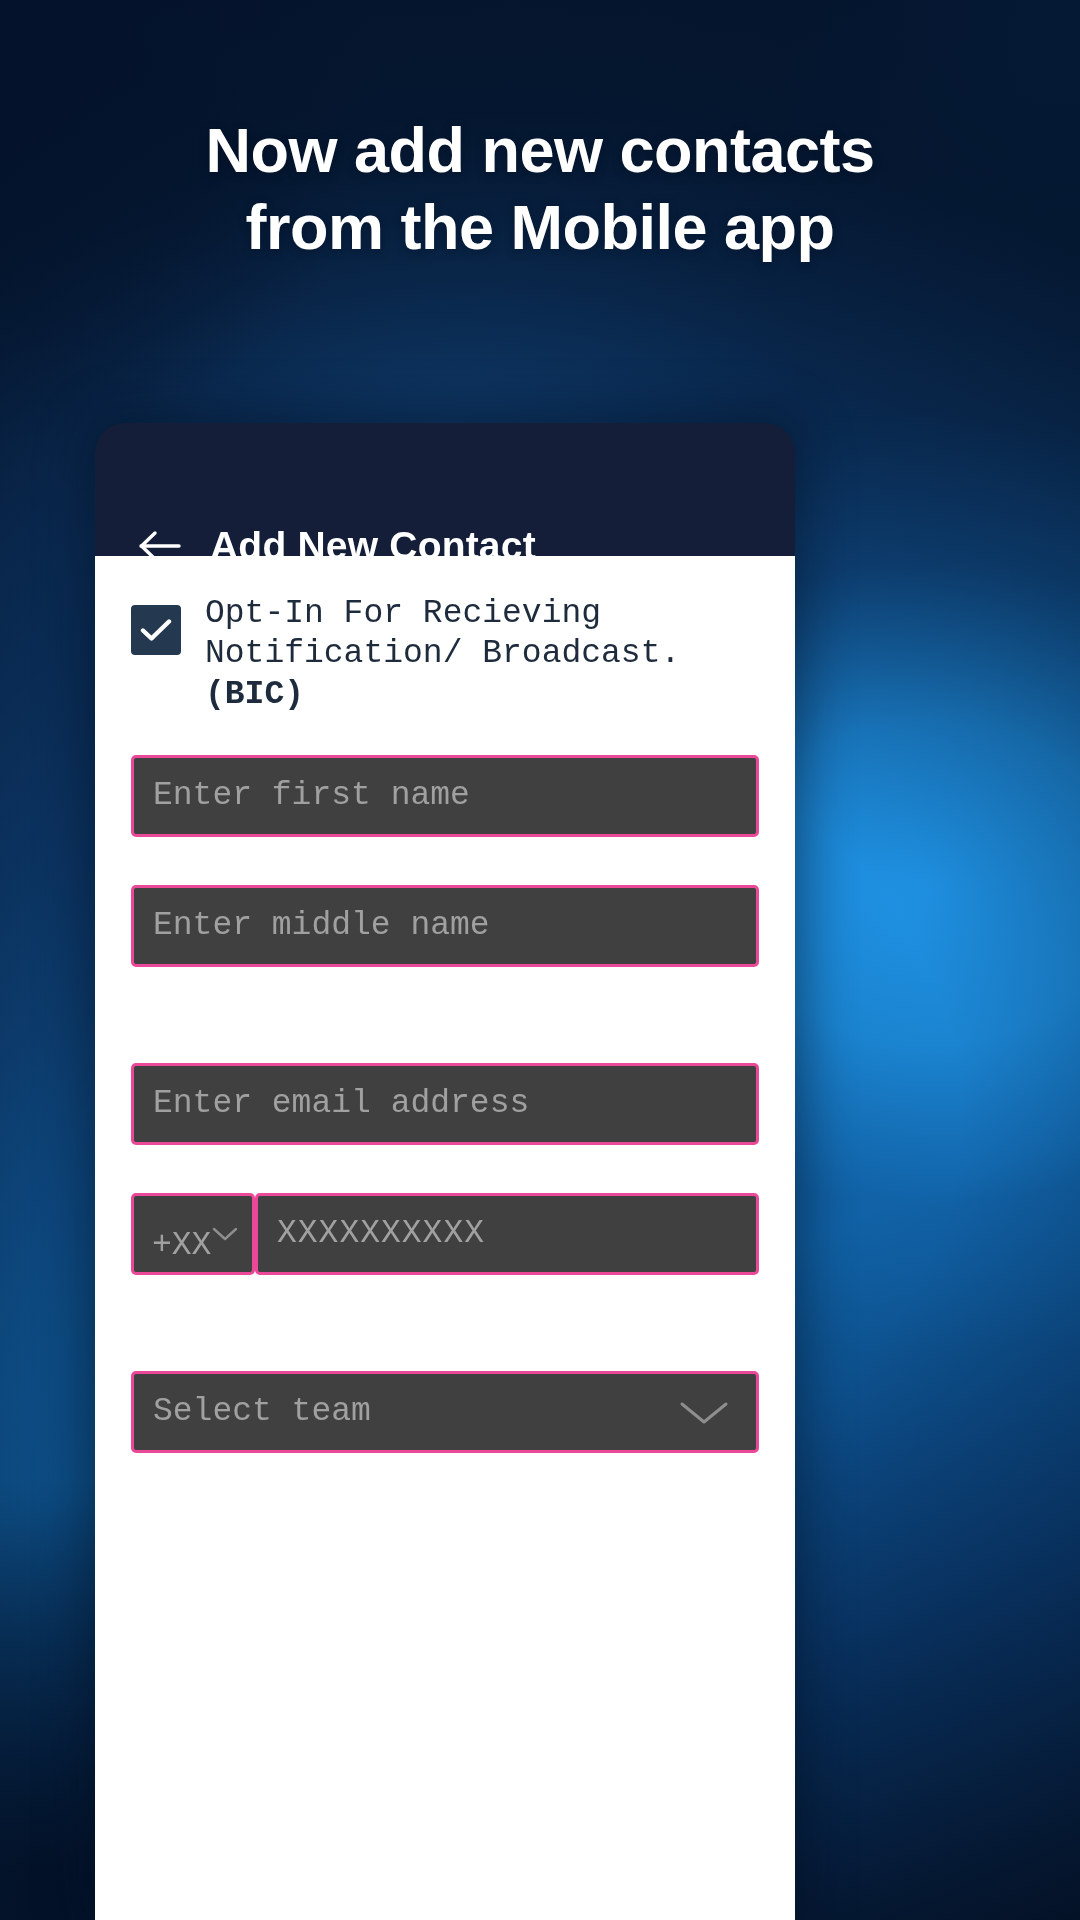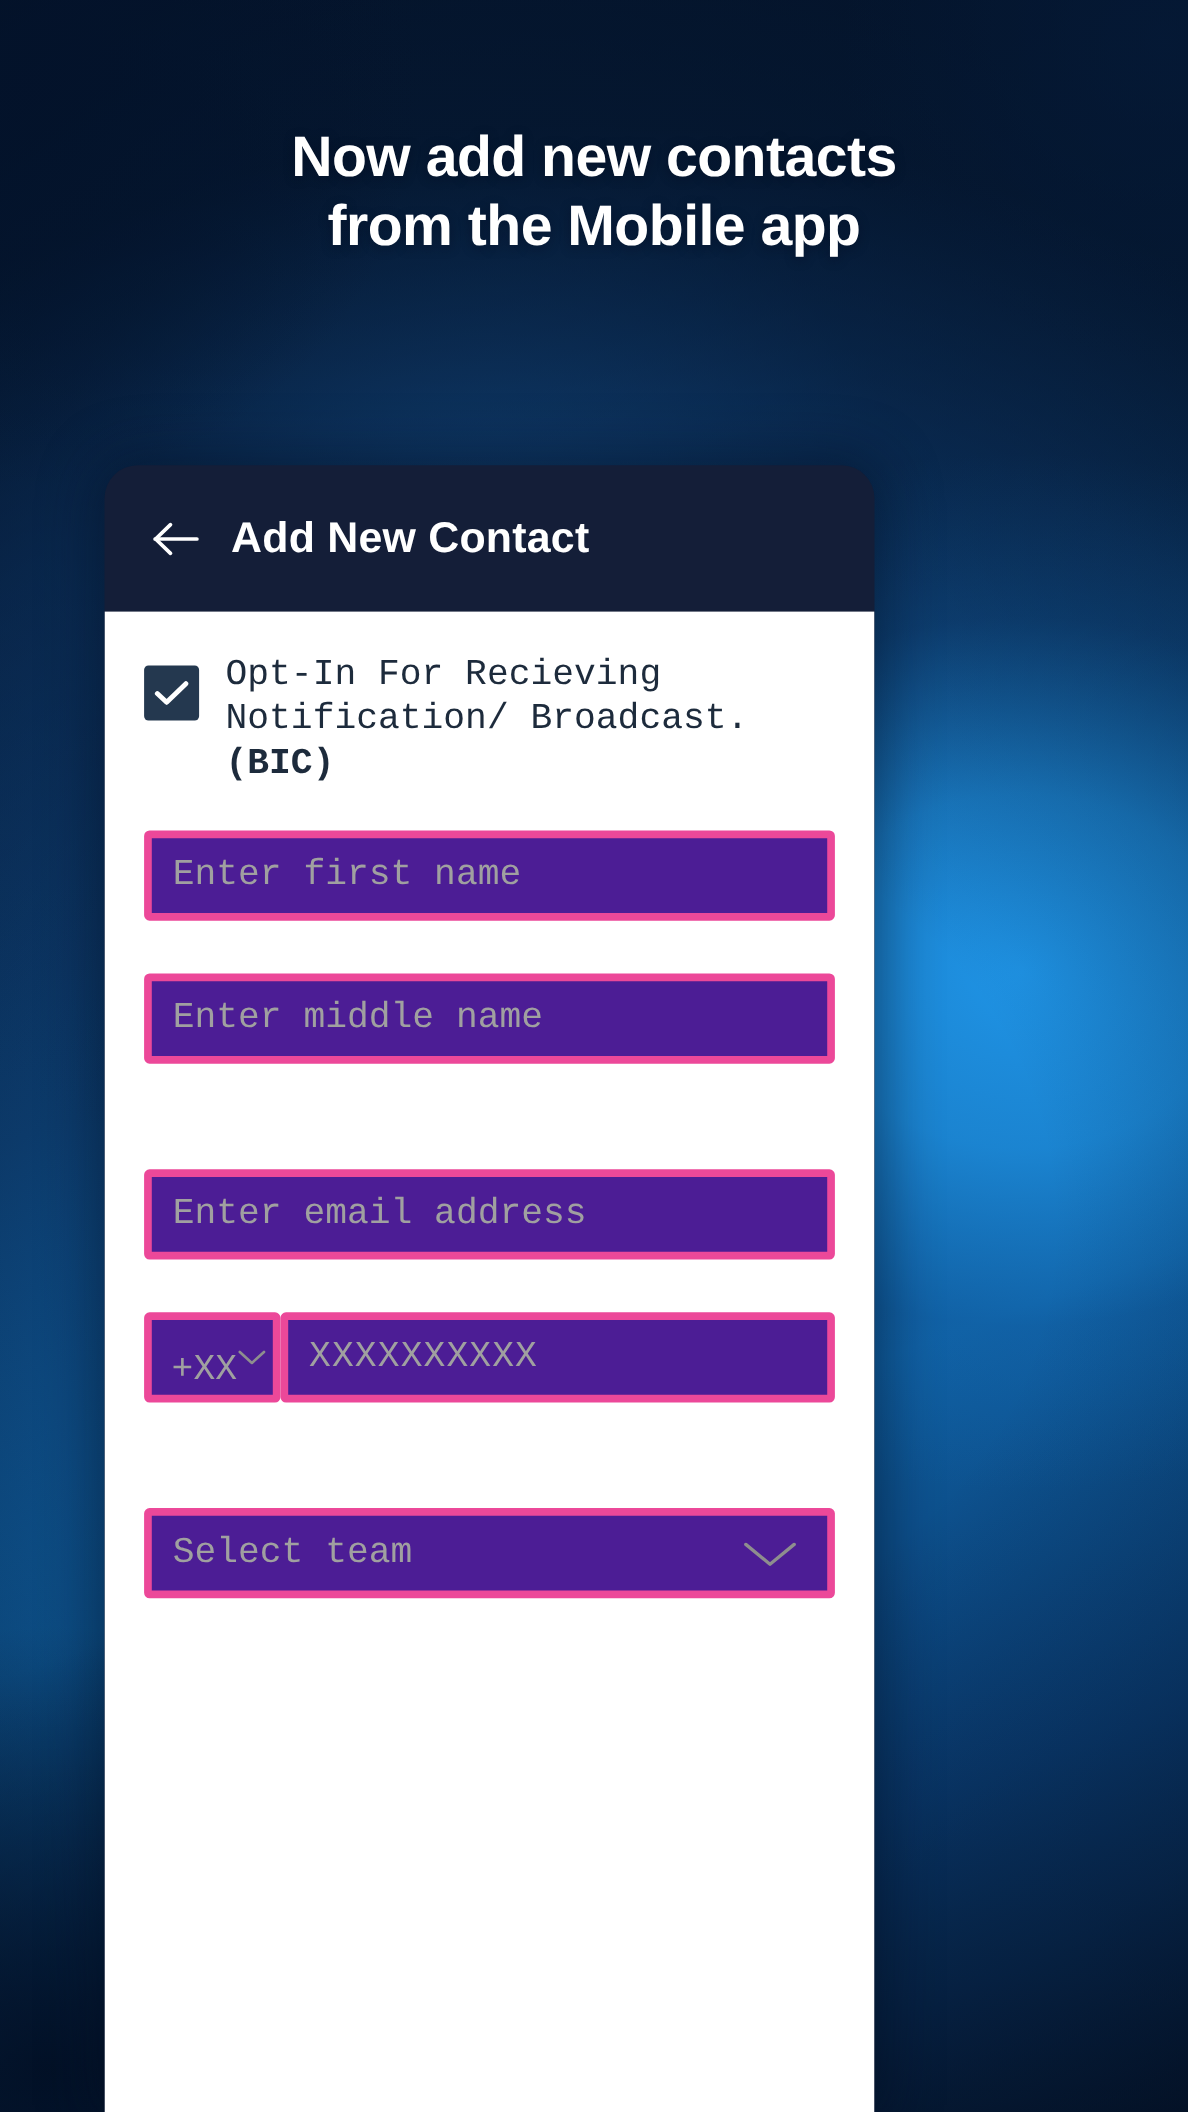--- a/index.html
+++ b/index.html
@@ -29,44 +29,44 @@
       radial-gradient(ellipse 520px 520px at 2% 4%, rgba(3,18,42,0.85) 0%, rgba(3,18,42,0) 70%),
       radial-gradient(ellipse 560px 560px at 4% 98%, rgba(2,14,34,0.85) 0%, rgba(2,14,34,0) 72%),
       radial-gradient(ellipse 420px 420px at 98% 2%, rgba(5,26,56,0.70) 0%, rgba(5,26,56,0) 70%);
   }
 
   
   #headline {
     position:absolute; left:0; right:0; top:112px;
     text-align:center;
     color:#ffffff;
-    font-size:52px;
+    font-size:63px;
     font-weight:bold;
     line-height:1.22;
     letter-spacing:-0.5px;
     padding:0 90px;
     text-shadow:0 2px 10px rgba(0,10,26,0.35);
   }
   #headline .hl-line { display:block; white-space:nowrap; }
 
   
   #phone {
     position:absolute;
     left:95px; top:423px;
     width:700px; height:1497px;
     border-radius:30px 30px 0 0;
     background:#141e38;
     overflow:hidden;
     box-shadow:0 0 50px 10px rgba(2,10,26,0.45);
   }
 
   #appbar {
-    position:absolute; left:0; top:0;
+    position:absolute; left:0; top:12px;
     width:100%; height:133px;
-    display:flex; align-items:center;
+    display:flex; align-items:flex-end;
     padding-left:41px;
   }
   #back-arrow {
     width:48px; height:44px;
     flex:0 0 auto;
     display:flex; align-items:center; justify-content:center;
   }
   #back-arrow svg { display:block; }
   #appbar-title {
     margin-left:26px;
@@ -105,23 +105,23 @@
     color:#1d2b3c;
     font-size:33px;
     line-height:1.22;
     max-width:520px;
   }
   #optin-label .bic { font-weight:bold; }
 
   
   .field {
     height:82px;
-    border:7px solid #ec4899;
+    border:3px solid #ec4899;
     border-radius:5px;
-    background:#4c1d95;
+    background:#404040;
     display:flex; align-items:center;
     padding:0 19px;
   }
   .field-text {
     color:#a0a0a0;
     font-size:33px;
     white-space:nowrap;
   }
   .field-gap { height:48px; }
   #field-first { margin-top:40px; }

